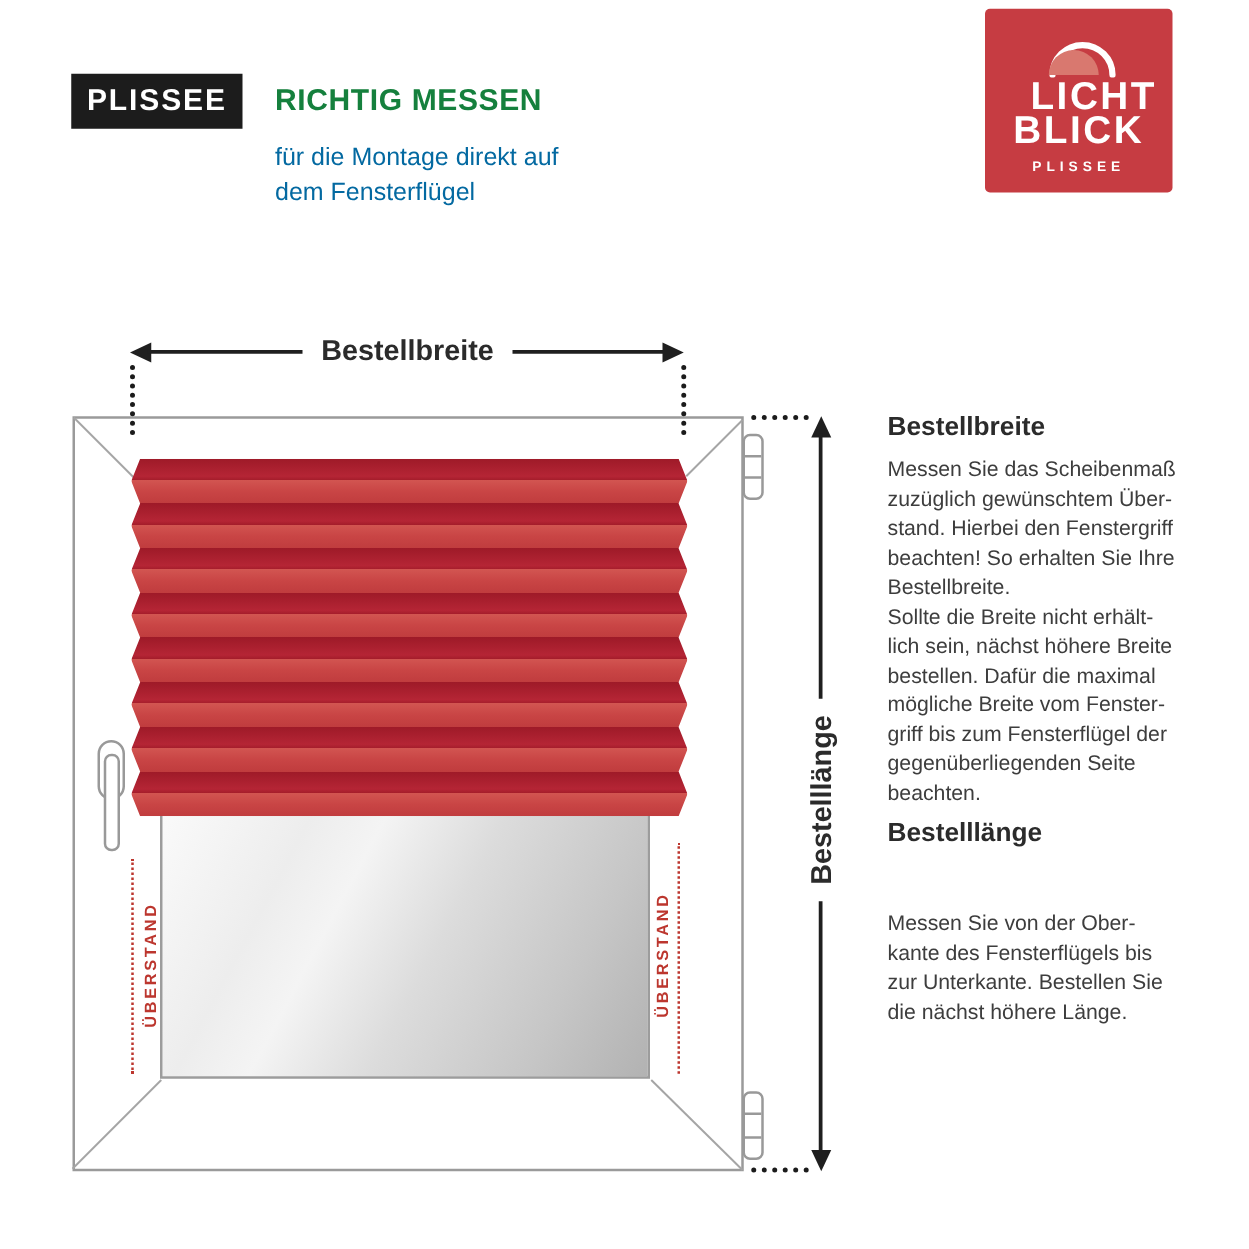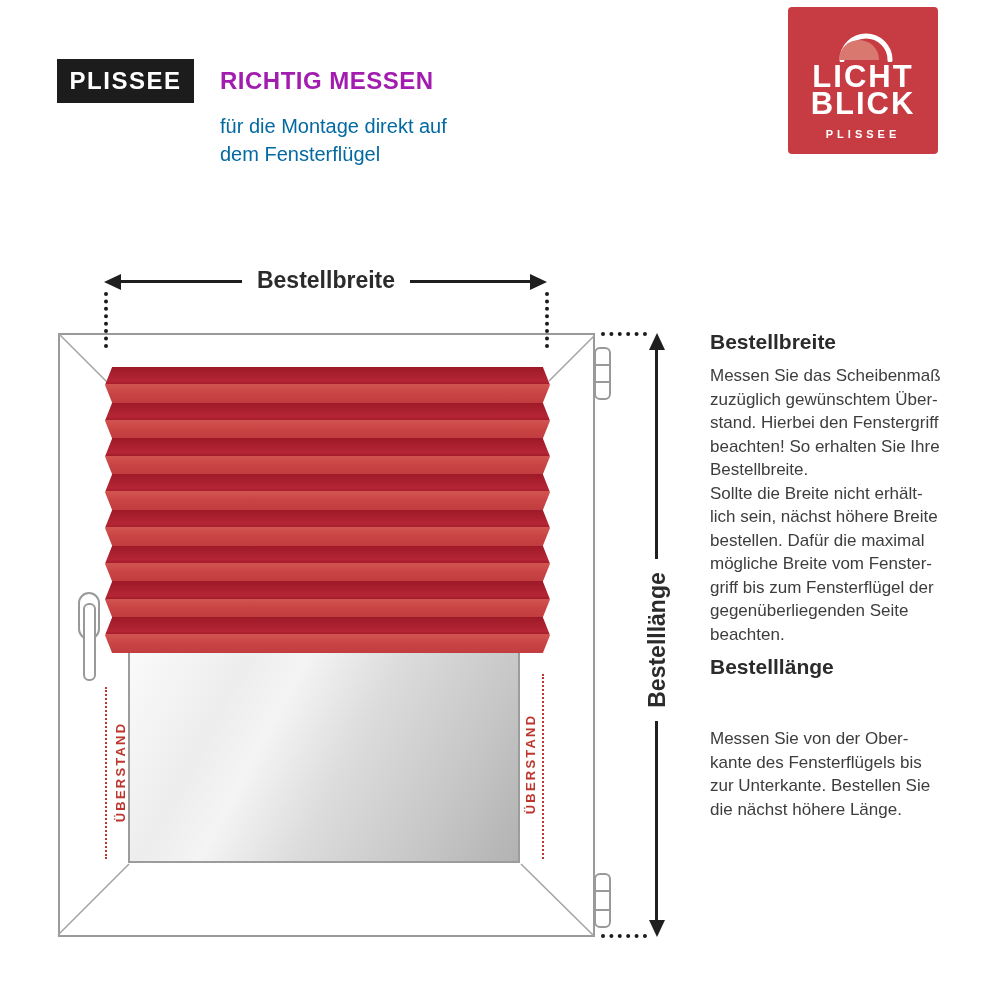--- a/index.html
+++ b/index.html
@@ -9,30 +9,30 @@
   *{margin:0;padding:0;box-sizing:border-box;}
   html,body{background:#fff;}
   .page{position:relative;width:999px;height:999px;background:#fff;overflow:hidden;
         font-family:"Liberation Sans",sans-serif;color:#2d2d2d;}
 
   
   .badge{position:absolute;left:57px;top:59px;width:137px;height:44px;background:#1c1c1c;
          color:#fff;font-size:24px;font-weight:bold;letter-spacing:1.5px;
          display:flex;align-items:center;justify-content:center;}
   .title{position:absolute;left:220px;top:67px;font-size:24px;font-weight:bold;
-         letter-spacing:.5px;color:#a21caf;text-align:center;}
+         letter-spacing:.5px;color:#15803d;text-align:center;}
   .subtitle{position:absolute;left:220px;top:112px;font-size:20px;line-height:28px;
             color:#0369a1;white-space:pre-line;}
 
   
   .logo{position:absolute;left:788px;top:7px;width:150px;height:147px;background:var(--brand-red);
         border-radius:4px;text-align:center;color:#fff;}
   .logo svg{position:absolute;left:50px;top:23px;}
   .logo-word1{position:absolute;top:57px;width:100%;font-size:31px;font-weight:bold;
-              letter-spacing:2px;line-height:26px;}
+              letter-spacing:2px;line-height:26px;margin-left:12px;}
   .logo-word2{position:absolute;top:84px;width:100%;font-size:31px;font-weight:bold;
               letter-spacing:2px;line-height:26px;}
   .logo-tag{position:absolute;top:121px;width:100%;font-size:11px;font-weight:bold;
             letter-spacing:4px;}
 
   
   .frame{position:absolute;left:58px;top:333px;width:537px;height:604px;
          border:2px solid #9a9a9a;background:#fff;z-index:1;}
   .diag-svg{position:absolute;left:0;top:0;z-index:2;pointer-events:none;}
   .glass{position:absolute;left:128px;top:650px;width:392px;height:213px;

